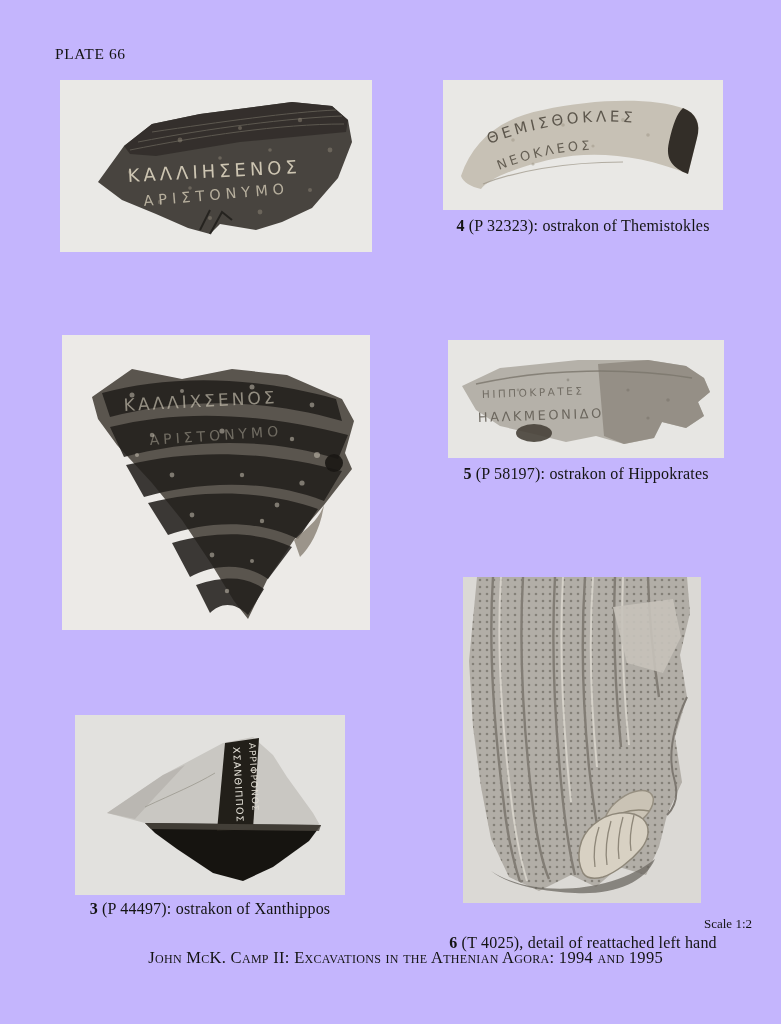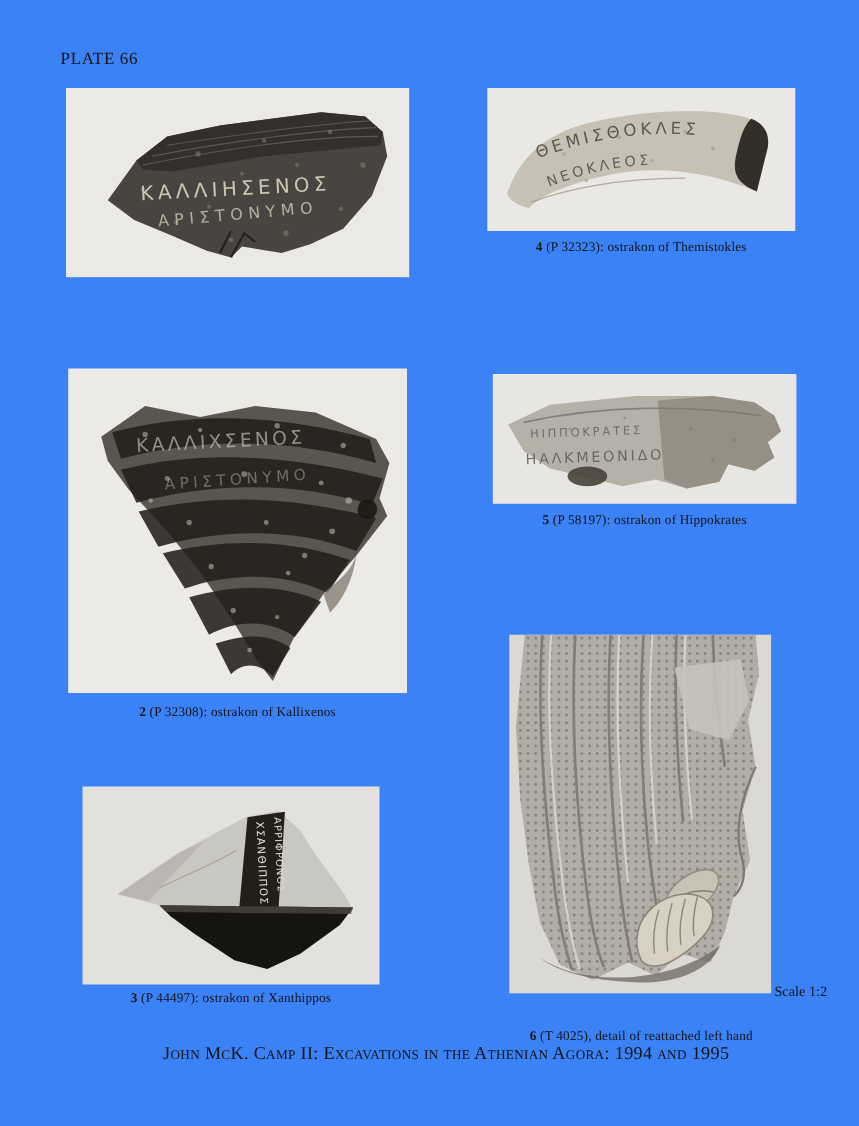--- a/index.html
+++ b/index.html
@@ -1,38 +1,38 @@
 <!DOCTYPE html>
 <html><head>
 <meta charset="utf-8">
 <style>
   html,body { margin:0; padding:0; background:#888; }
   .page {
     position:relative; width:781px; height:1024px; margin:0 auto;
-    background:#3b82f6; overflow:hidden;
+    background:#c4b5fd; overflow:hidden;
     font-family:"Liberation Serif", serif; color:#141413;
   }
   .plate-label { position:absolute; left:55px; top:45px; font-size:15.5px; letter-spacing:.6px; }
   .photo { position:absolute; }
   .photo svg { display:block; width:100%; height:100%; }
   .ph1 { left:60px;  top:80px;  width:312px; height:172px; background:#eae9e6; }
   .ph4 { left:443px; top:80px;  width:280px; height:130px; background:#e9e8e5; }
   .ph2 { left:62px;  top:335px; width:308px; height:295px; background:#eceae7; }
   .ph5 { left:448px; top:340px; width:276px; height:118px; background:#e7e6e3; }
   .ph3 { left:75px;  top:715px; width:270px; height:180px; background:#e2e1de; }
   .ph6 { left:463px; top:577px; width:238px; height:326px; background:#dbd9d5; }
-  .caption { position:absolute; text-align:center; font-size:12px; letter-spacing:.2px; white-space:nowrap; }
+  .caption { position:absolute; text-align:center; font-size:16px; letter-spacing:.2px; white-space:nowrap; }
   .caption b { font-weight:bold; }
   .cap1 { left:60px;  top:263px; width:312px; }
   .cap4 { left:443px; top:217px; width:280px; }
   .cap2 { left:62px;  top:640px; width:308px; }
   .cap5 { left:448px; top:465px; width:276px; }
   .cap3 { left:75px;  top:900px; width:270px; }
   .cap6 { left:433px; top:904px; width:300px;margin-top:30px; }
-  .scale-note { position:absolute; top:893px; left:580px; width:172px; text-align:right; font-size:13px; }
+  .scale-note { position:absolute; top:916px; left:580px; width:172px; text-align:right; font-size:13px; }
   .footer {
     position:absolute; top:948px; left:0; width:663px; text-align:right;
     font-variant:small-caps; font-size:16.5px; letter-spacing:.3px;
   }
   .insc { font-family:"DejaVu Sans", sans-serif; }
 </style>
 </head>
 <body>
 
 <div class="page">
@@ -130,23 +130,20 @@
         <circle cx="255" cy="120" r="3"></circle>
           <circle cx="75" cy="120" r="2"></circle>
           <circle cx="215" cy="170" r="2.4"></circle>
       </g>
       <circle cx="272" cy="128" r="9" fill="#191714" opacity="0.9"></circle>
       <text class="insc" x="62" y="76" font-size="17" letter-spacing="3" fill="#d9d2c0" opacity="0.6" transform="rotate(-3 62 76)">ΚΑΛΛΙΧΣΕΝΟΣ</text>
       <text class="insc" x="88" y="110" font-size="14" letter-spacing="4" fill="#d9d2c0" opacity="0.4" transform="rotate(-4 88 110)">ΑΡΙΣΤΟΝΥΜΟ</text>
       <path fill="#8d8579" opacity="0.85" d="M232,205 C246,192 256,186 262,170 C258,196 248,212 238,222 Z"></path>
     </svg>
   </div>
-  <div class="caption cap2">
-    <b>2</b><span> (P 32308): ostrakon of Kallixenos</span>
-  </div>
 
   <div class="photo ph5">
     <svg viewBox="0 0 276 118">
       <path fill="#b5b1a9" d="M14,46 L52,28 L130,20 L200,20 L238,26 L256,38 L262,52 L250,62 L256,76 L238,88 L214,82 L206,98 L176,104 L148,96 L118,102 L86,94 L52,86 L28,70 Z"></path>
       <path fill="#8f8a80" opacity="0.85" d="M150,24 L200,20 L238,26 L256,38 L262,52 L250,62 L256,76 L238,88 L214,82 L206,98 L176,104 L156,96 Z"></path>
       <ellipse cx="86" cy="93" rx="18" ry="9" fill="#474138" opacity="0.9"></ellipse>
       <path fill="none" stroke="#7a756b" stroke-width="1.5" opacity="0.8" d="M28,44 C100,28 180,28 244,38"></path>
       <text class="insc" x="34" y="58" font-size="10.5" letter-spacing="2.5" fill="#6b665d" opacity="0.9" transform="rotate(-2 34 58)">ΗΙΠΠΟΚΡΑΤΕΣ</text>
       <text class="insc" x="30" y="82" font-size="13" letter-spacing="2.5" fill="#5f5a51" opacity="0.85" transform="rotate(-2 30 82)">ΗΑΛΚΜΕΟΝΙΔΟ</text>
       <g fill="#6e6960" opacity="0.4">

